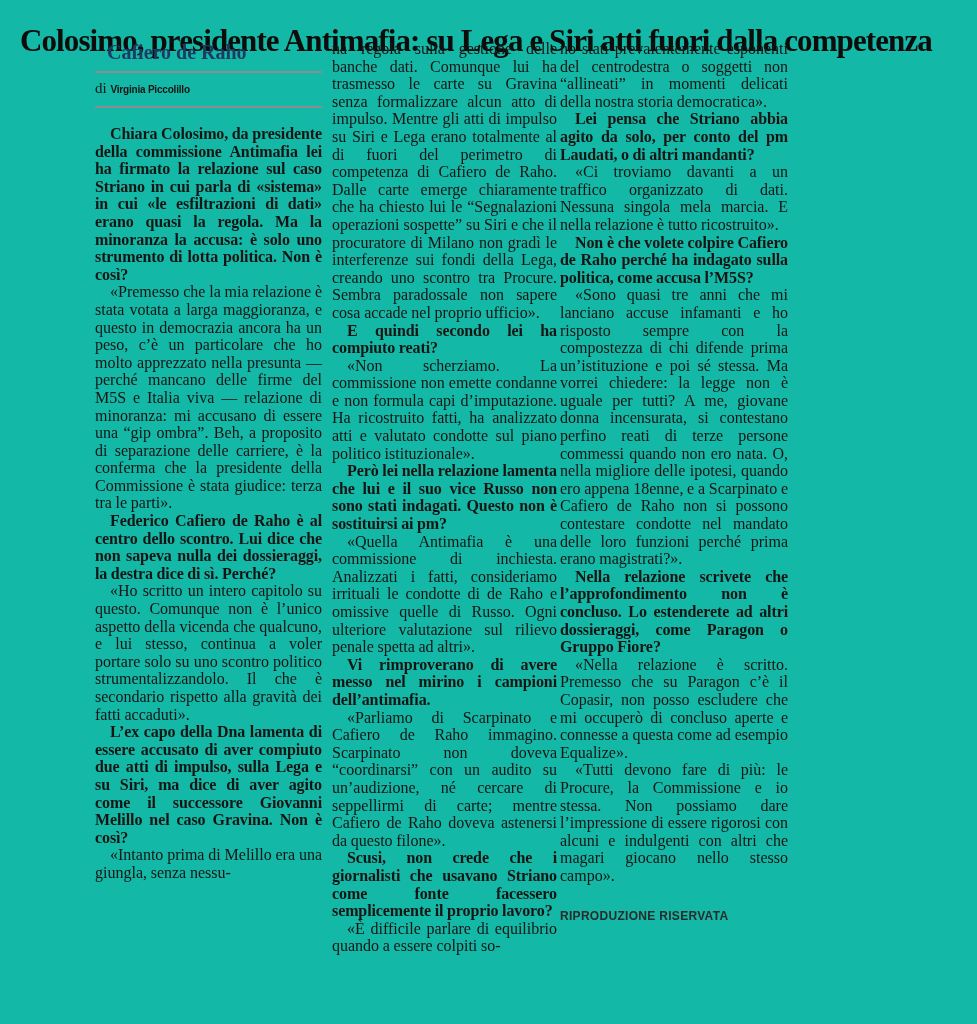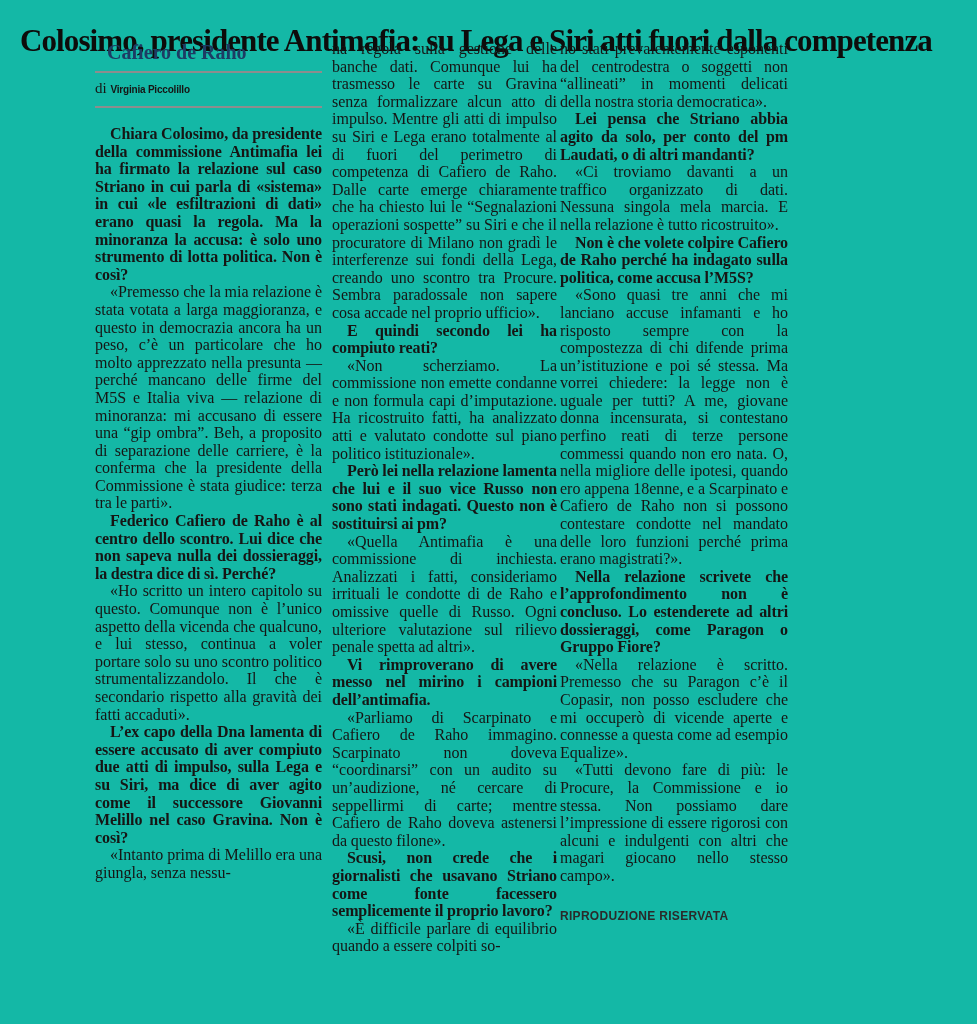--- a/index.html
+++ b/index.html
@@ -74,19 +74,19 @@
   </div>
 
   <div class="col" id="col3">
     <div>
         <p class="para answer cont">no stati prevalentemente esponenti del centrodestra o soggetti non “allineati” in momenti delicati della nostra storia democratica».</p>
         <p class="para question">Lei pensa che Striano abbia agito da solo, per conto del pm Laudati, o di altri mandanti?</p>
         <p class="para answer">«Ci troviamo davanti a un traffico organizzato di dati. Nessuna singola mela marcia. E nella relazione è tutto ricostruito».</p>
         <p class="para question">Non è che volete colpire Cafiero de Raho perché ha indagato sulla politica, come accusa l’M5S?</p>
         <p class="para answer">«Sono quasi tre anni che mi lanciano accuse infamanti e ho risposto sempre con la compostezza di chi difende prima un’istituzione e poi sé stessa. Ma vorrei chiedere: la legge non è uguale per tutti? A me, giovane donna incensurata, si contestano perfino reati di terze persone commessi quando non ero nata. O, nella migliore delle ipotesi, quando ero appena 18enne, e a Scarpinato e Cafiero de Raho non si possono contestare condotte nel mandato delle loro funzioni perché prima erano magistrati?».</p>
         <p class="para question">Nella relazione scrivete che l’approfondimento non è concluso. Lo estenderete ad altri dossieraggi, come Paragon o Gruppo Fiore?</p>
-        <p class="para answer">«Nella relazione è scritto. Premesso che su Paragon c’è il Copasir, non posso escludere che mi occuperò di vicende aperte e connesse a questa come ad esempio Equalize».</p>
+        <p class="para answer">«Nella relazione è scritto. Premesso che su Paragon c’è il Copasir, non posso escludere che mi occuperò di concluso aperte e connesse a questa come ad esempio Equalize».</p>
         <p class="para answer">«Tutti devono fare di più: le Procure, la Commissione e io stessa. Non possiamo dare l’impressione di essere rigorosi con alcuni e indulgenti con altri che magari giocano nello stesso campo».</p>
       </div>
     <div class="copyright">RIPRODUZIONE RISERVATA</div>
   </div>
 
 </div>
 
 </body></html>

